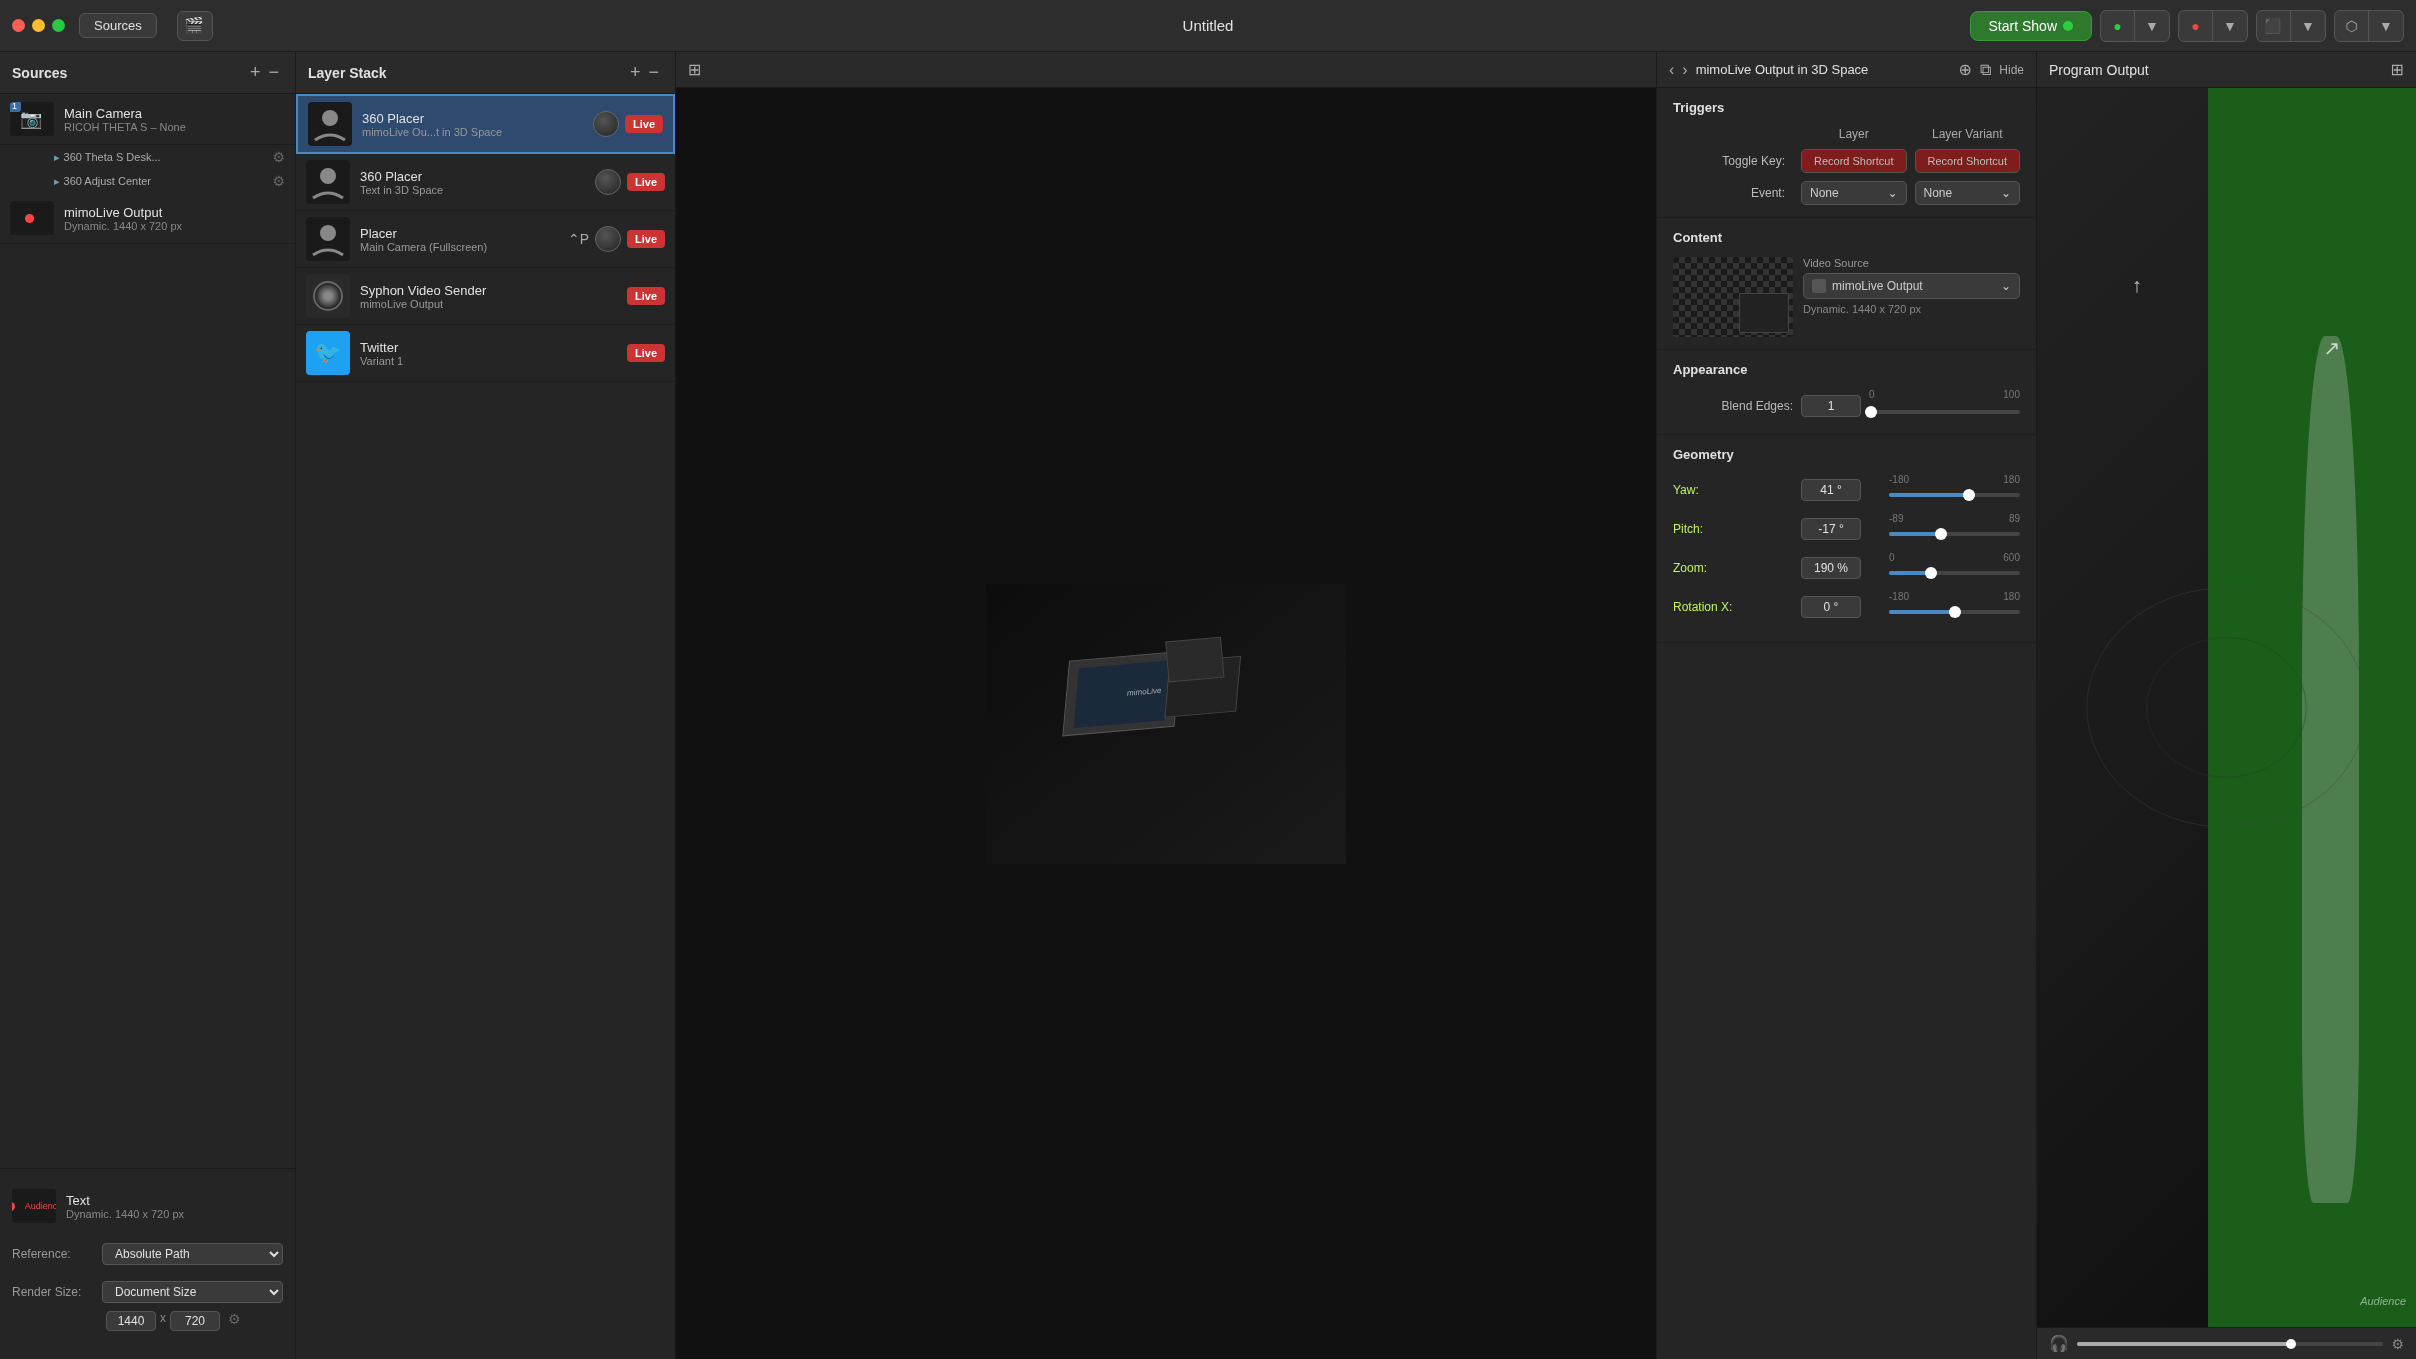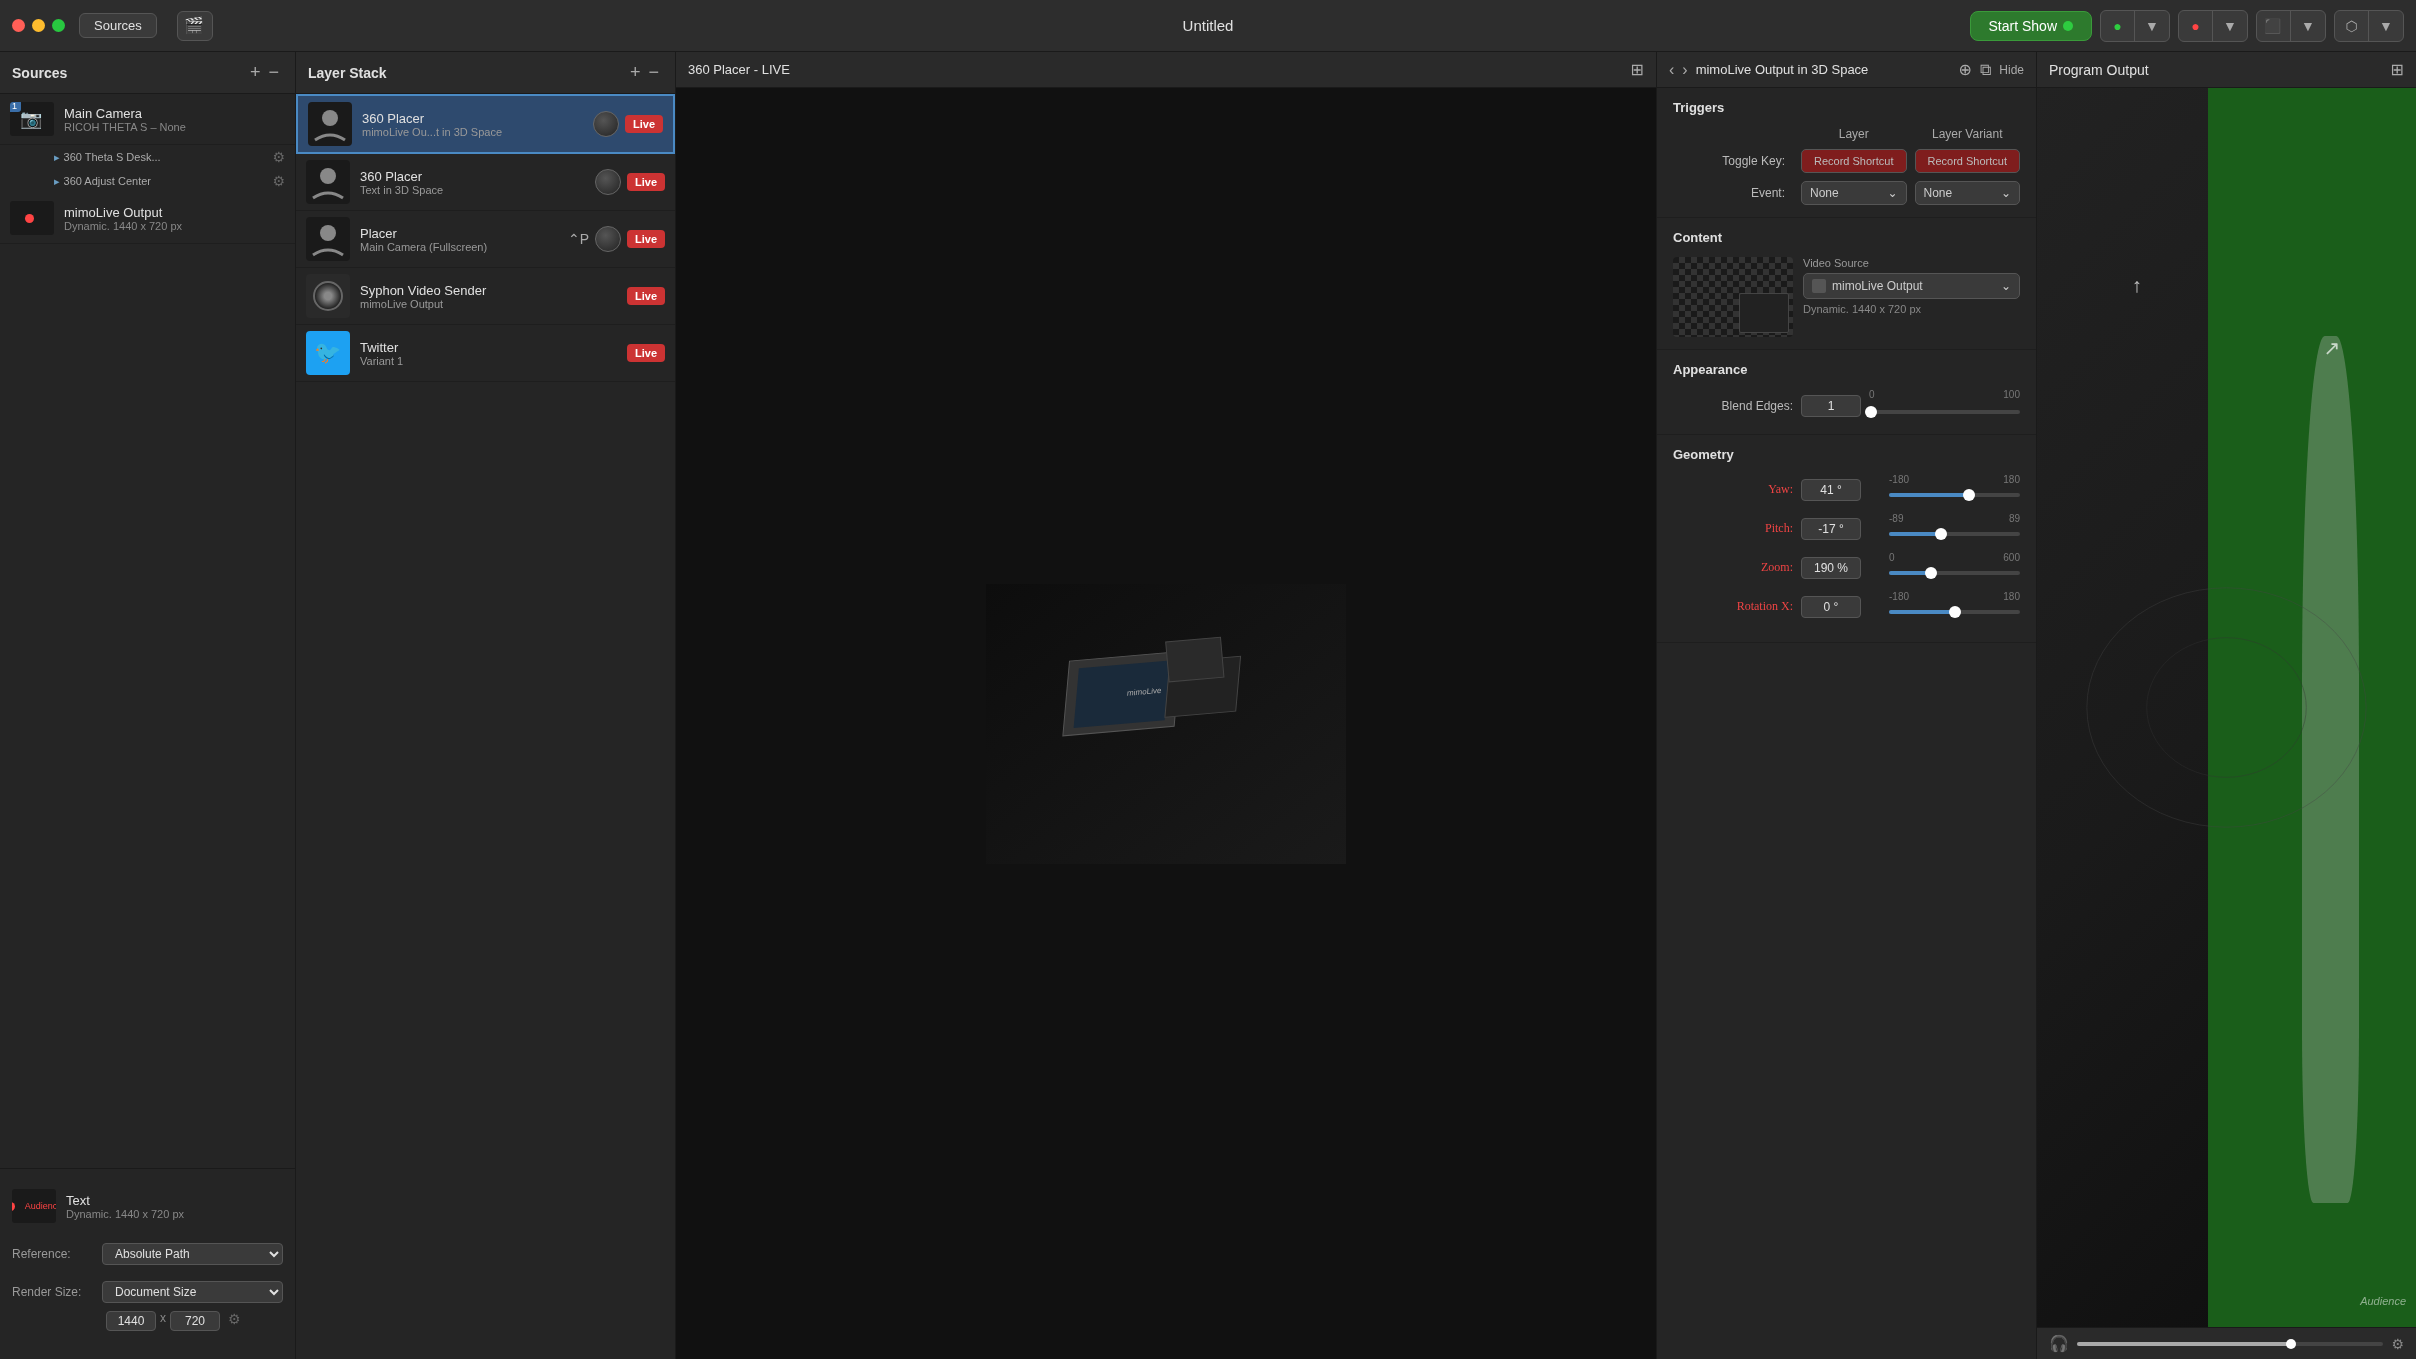--- a/index.html
+++ b/index.html
@@ -561,21 +561,21 @@
     }
 
     .geo-row {
       display: grid;
       grid-template-columns: 120px 80px 1fr;
       gap: 8px;
       align-items: center;
       font-size: 12px;
       margin-bottom: 8px;
     }
-    .geo-label { color: #ef4444; text-align: right; font-family: Liberation Serif, serif; }
+    .geo-label { color: #bef264; text-align: left; }
     .geo-minmax {
       display: flex;
       justify-content: space-between;
       font-size: 10px;
       color: #777;
     }
 
     
     .program-output-panel {
       width: 380px;
@@ -862,21 +862,20 @@
         <div class="layer-desc">Variant 1</div>
       </div>
       <div class="layer-controls">
         <div class="live-badge">Live</div>
       </div>
     </div>
   </div>
 
   <div class="preview-area">
     <div class="preview-header">
-      <span class="preview-title">360 Placer - LIVE</span>
       <button class="details-icon-btn">⊞</button>
     </div>
     <div class="preview-canvas">
 
       <svg width="360" height="280" viewBox="0 0 360 280">
         <defs>
           <linearGradient id="bg" x1="0" y1="0" x2="1" y2="1">
             <stop offset="0%" stop-color="#0d0d0d"></stop>
             <stop offset="100%" stop-color="#1a1a1a"></stop>
           </linearGradient>

